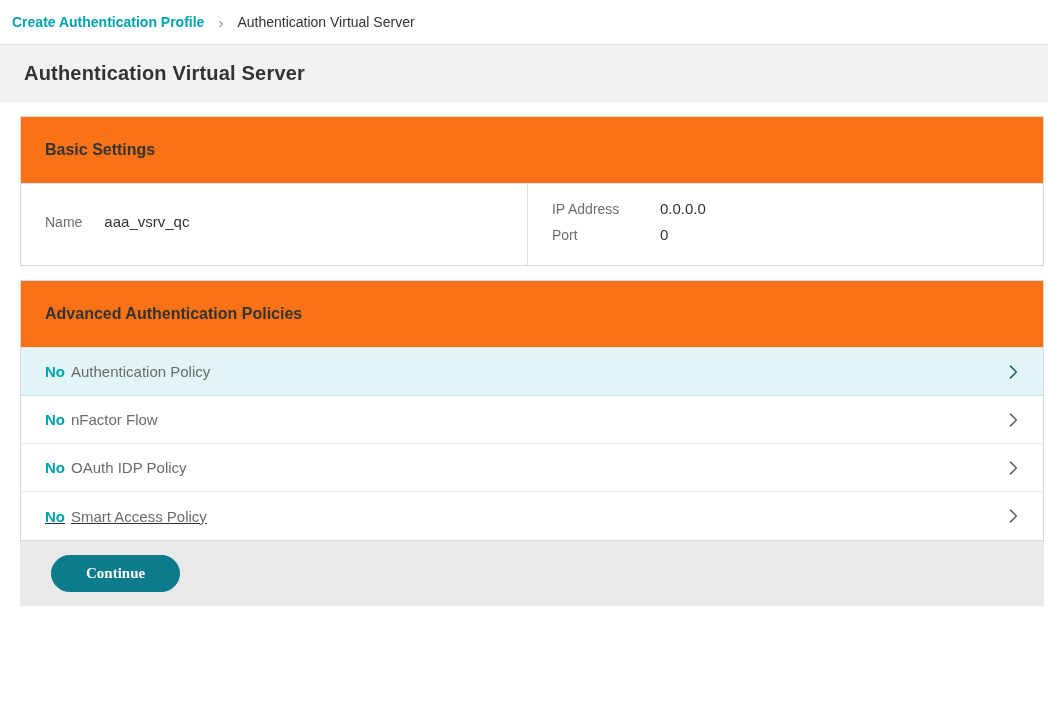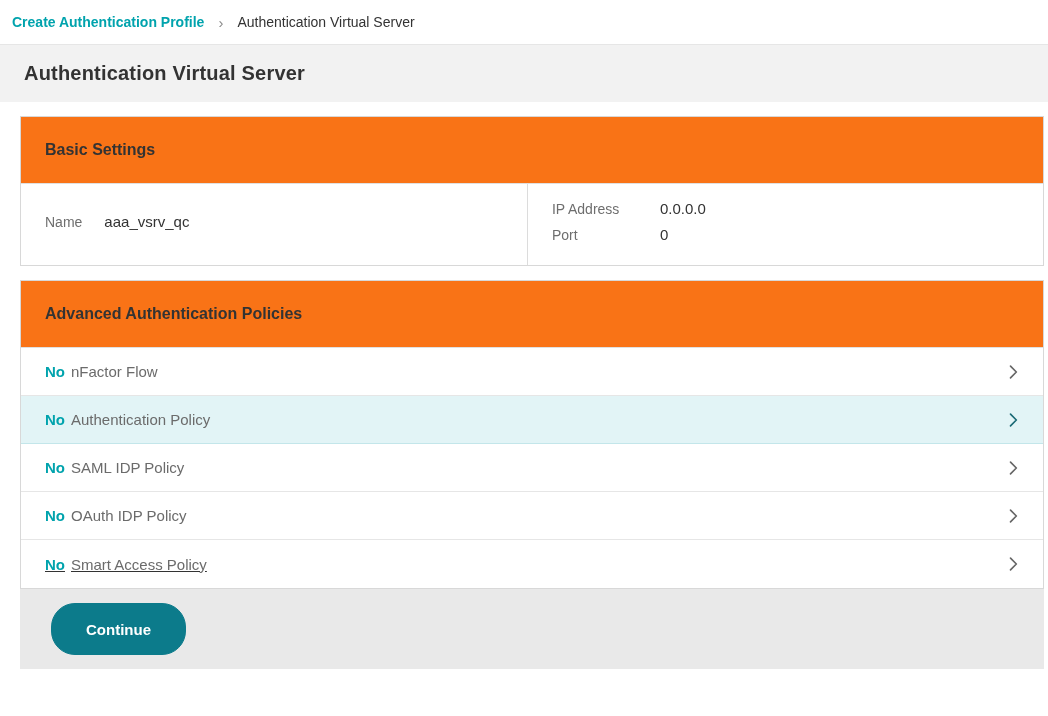--- a/index.html
+++ b/index.html
@@ -130,23 +130,23 @@
   
   .action-bar {
     margin: 0 4px 0 20px;
     background: #e9e9e9;
     padding: 14px 24px 14px 31px;
     display: flex;
     align-items: center;
     gap: 14px;
   }
   .btn {
-    font-family: Liberation Sans, sans-serif;
-    font-size: 15px;
-    height: 52px;
+    font-family: Liberation Serif, serif;
+    font-size: 15px;
+    height: 37px;
     border-radius: 24px;
     padding: 0 34px;
     cursor: pointer;
     outline: none;
   }
   .btn-primary {
     background: #0c7b8b;
     border: 1px solid #0c7b8b;
     color: #ffffff;
     font-weight: bold;
@@ -185,46 +185,38 @@
         <span class="field-label">Port</span>
         <span class="field-value">0</span>
       </div>
     </div>
   </div>
 </div>
 
 <div class="card">
   <div class="card-header">Advanced Authentication Policies</div>
 
+  <div class="policy-row highlighted">
+    <span>
+      <span class="policy-count">No</span><span class="policy-label">Authentication Policy</span>
+    </span>
+    <svg class="chevron" viewBox="0 0 24 24" fill="none" stroke="#1a6a75" stroke-width="2" stroke-linecap="round" stroke-linejoin="round">
+        <polyline points="9 5 16 12 9 19"></polyline>
+      </svg>
+  </div>
+
   <div class="policy-row">
     <span>
       <span class="policy-count">No</span><span class="policy-label">nFactor Flow</span>
     </span>
     <svg class="chevron" viewBox="0 0 24 24" fill="none" stroke="#666666" stroke-width="2" stroke-linecap="round" stroke-linejoin="round">
         <polyline points="9 5 16 12 9 19"></polyline>
       </svg>
   </div>
 
-  <div class="policy-row highlighted">
-    <span>
-      <span class="policy-count">No</span><span class="policy-label">Authentication Policy</span>
-    </span>
-    <svg class="chevron" viewBox="0 0 24 24" fill="none" stroke="#1a6a75" stroke-width="2" stroke-linecap="round" stroke-linejoin="round">
-        <polyline points="9 5 16 12 9 19"></polyline>
-      </svg>
-  </div>
-
-  <div class="policy-row">
-    <span>
-      <span class="policy-count">No</span><span class="policy-label">SAML IDP Policy</span>
-    </span>
-    <svg class="chevron" viewBox="0 0 24 24" fill="none" stroke="#666666" stroke-width="2" stroke-linecap="round" stroke-linejoin="round">
-        <polyline points="9 5 16 12 9 19"></polyline>
-      </svg>
-  </div>
 
   <div class="policy-row">
     <span>
       <span class="policy-count">No</span><span class="policy-label">OAuth IDP Policy</span>
     </span>
     <svg class="chevron" viewBox="0 0 24 24" fill="none" stroke="#666666" stroke-width="2" stroke-linecap="round" stroke-linejoin="round">
         <polyline points="9 5 16 12 9 19"></polyline>
       </svg>
   </div>
 

